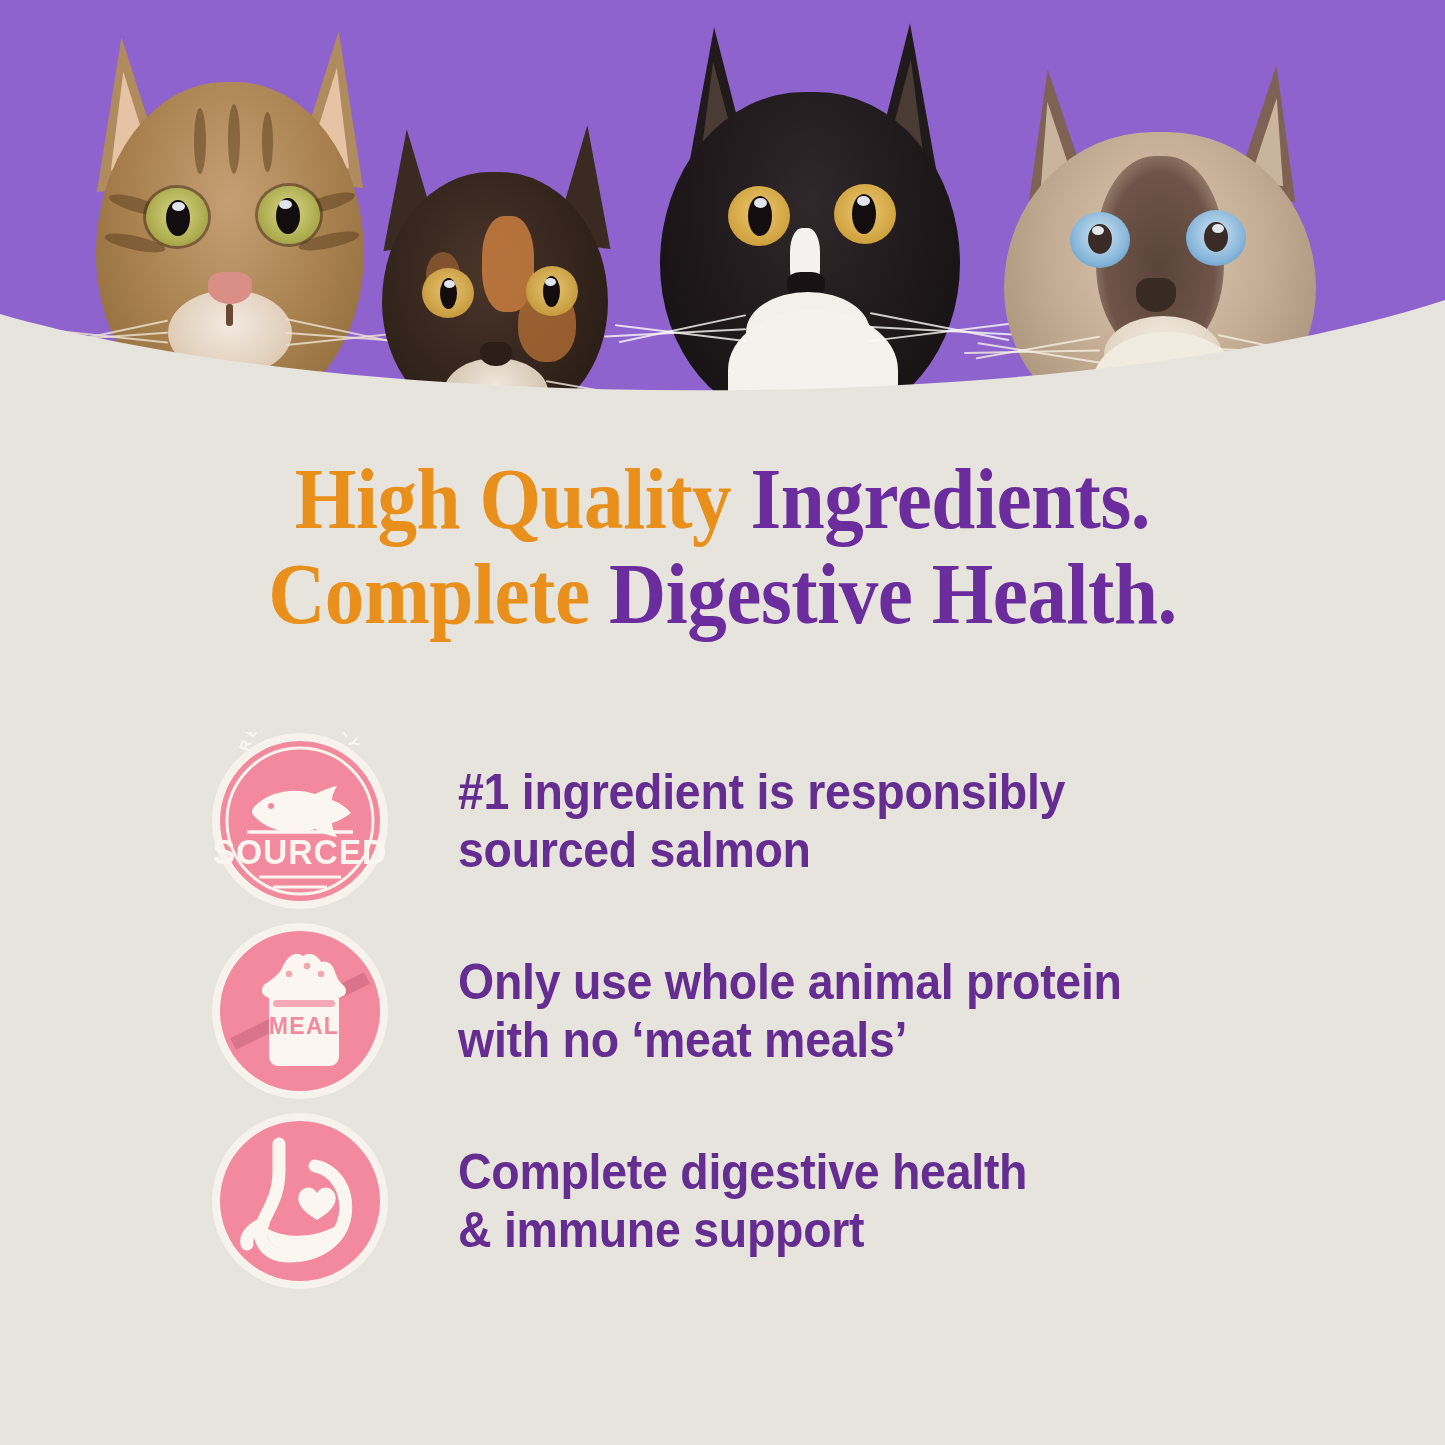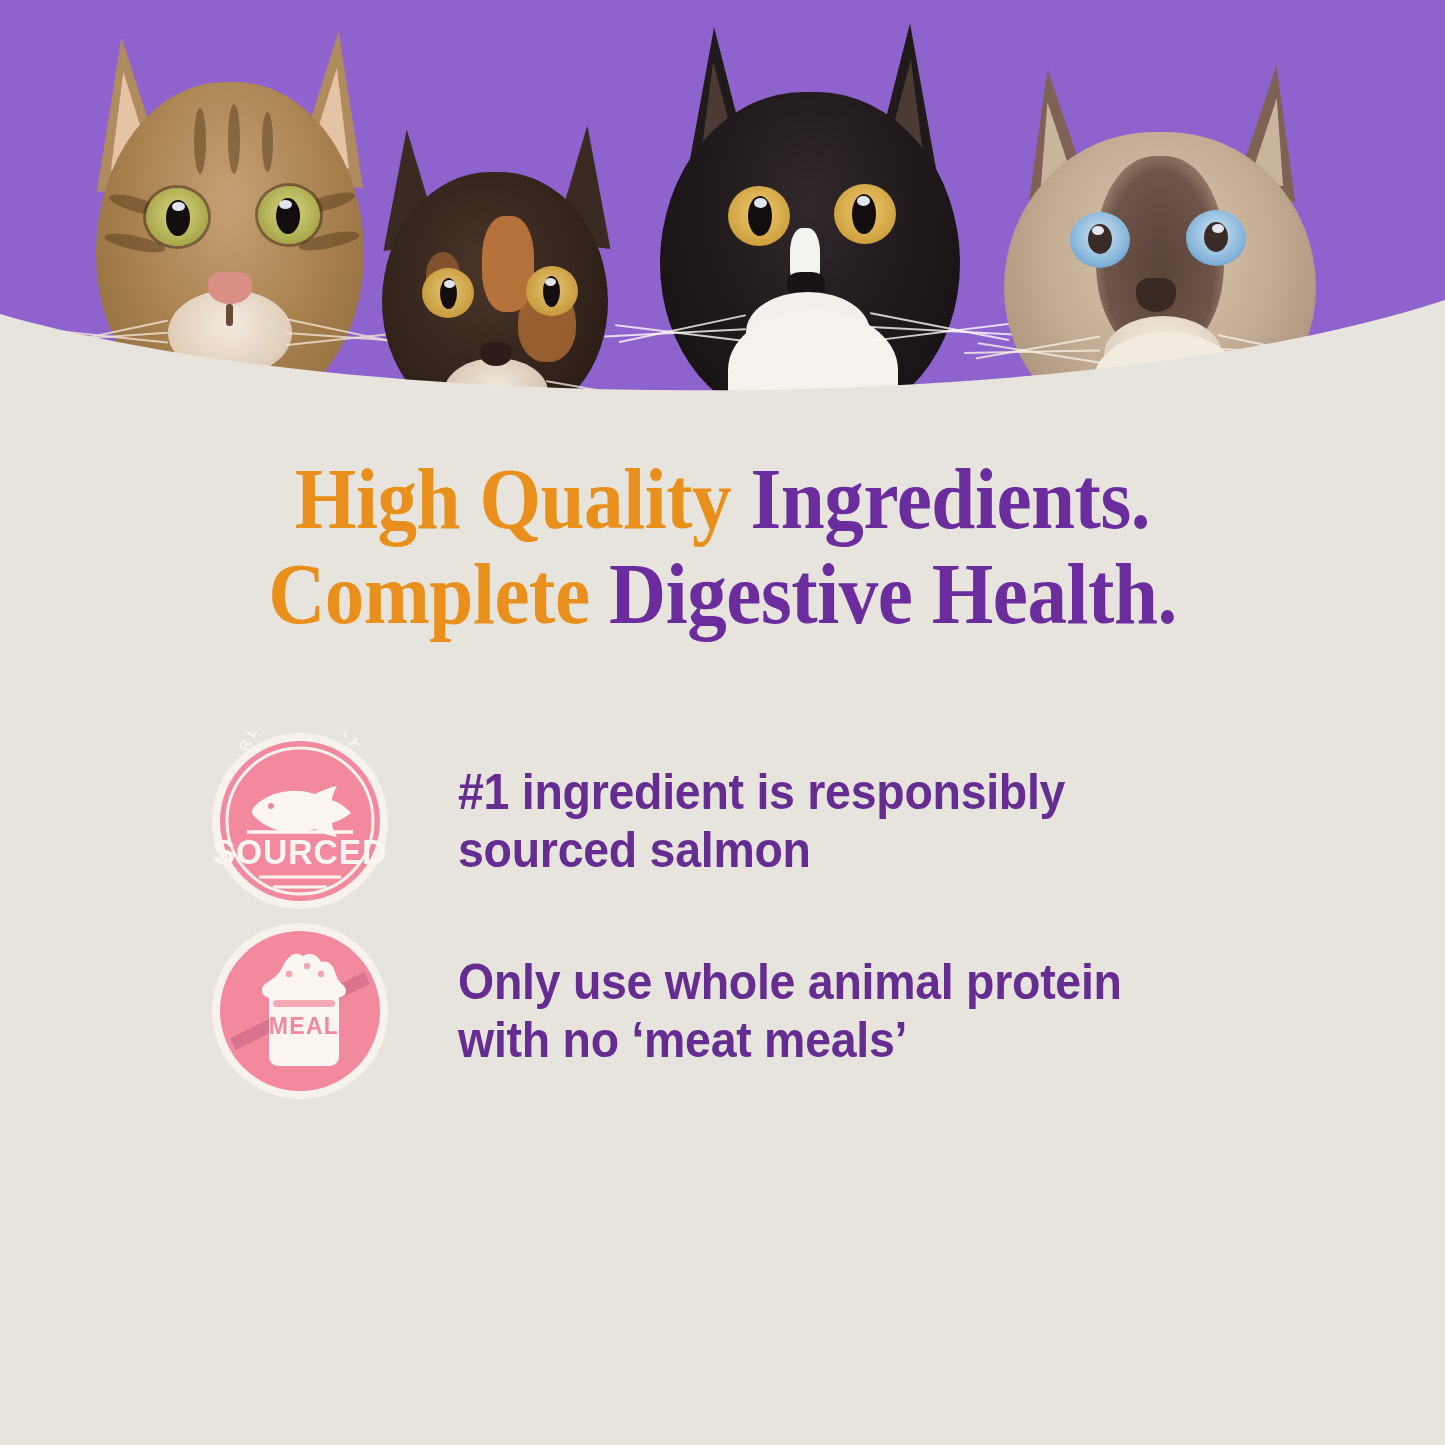--- a/index.html
+++ b/index.html
@@ -265,13 +265,34 @@
         <circle cx="96" cy="44" r="3.2" fill="#F2899E" opacity="0.75"></circle>
         <circle cx="110" cy="52" r="3.2" fill="#F2899E" opacity="0.75"></circle>
 
         <text x="93" y="112" text-anchor="middle" font-family="Liberation Sans, sans-serif" font-size="23" font-weight="700" fill="#F2899E" letter-spacing="1.3">MEAL</text>
       </g>
     </svg>
     <div class="benefit-text">Only use whole animal protein
 with no ‘meat meals’</div>
   </div>
 
+  <div class="benefit">
+    <svg class="badge" viewBox="0 0 178 178">
+      <circle cx="89" cy="89" r="88" fill="#F7F3EC"></circle>
+      <circle cx="89" cy="89" r="80" fill="#F2899E"></circle>
+      <g fill="none" stroke="#FBF6F0" stroke-width="13" stroke-linecap="round" stroke-linejoin="round">
+
+        <path d="M68,32 L68,58 C68,84 58,96 52,110 C44,128 56,144 78,144
+                 C108,144 130,128 134,104 C138,78 124,58 104,54"></path>
+
+        <path d="M52,112 C42,116 34,124 36,132"></path>
+      </g>
+
+      <path fill="#FBF6F0" d="M56,116 C70,126 104,128 128,112 C126,130 106,140 80,139
+               C62,138 54,128 56,116 Z"></path>
+
+      <path fill="#FBF6F0" d="M100,104 C88,96 84,86 90,79 C95,73 103,75 106,81
+               C109,75 117,73 122,79 C128,86 124,96 112,104 L106,108 Z"></path>
+    </svg>
+    <div class="benefit-text">Complete digestive health
+&amp; immune support</div>
+  </div>
 </div>
 
 </body></html>

